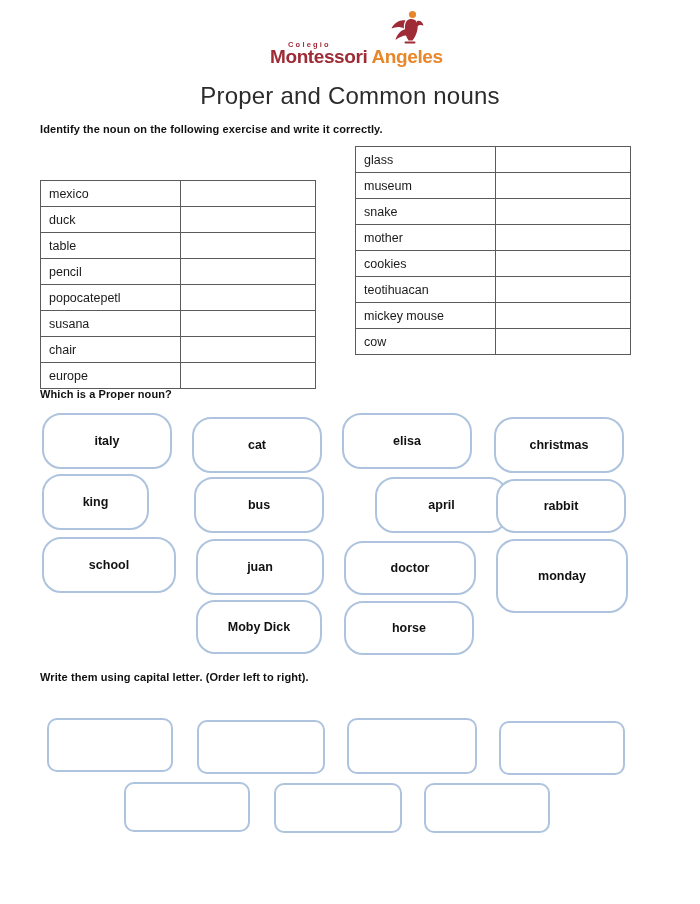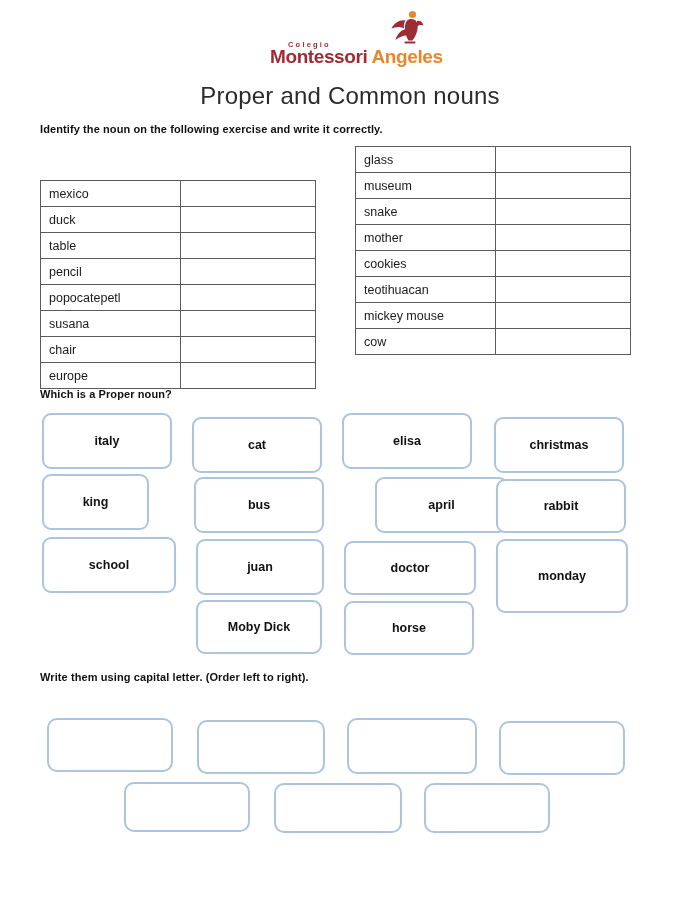--- a/index.html
+++ b/index.html
@@ -110,21 +110,21 @@
   .word-grid {
     position: absolute;
     left: 0; top: 0;
     width: 700px; height: 904px;
     pointer-events: none;
   }
   .word-btn {
     position: absolute;
     box-sizing: border-box;
     border: 2px solid #aec3de;
-    border-radius: 9px;
+    border-radius: 19px;
     background: #ffffff;
     display: flex;
     align-items: center;
     justify-content: center;
     font-size: 12.5px;
     font-weight: 700;
     color: #111;
     pointer-events: auto;
   }
 

